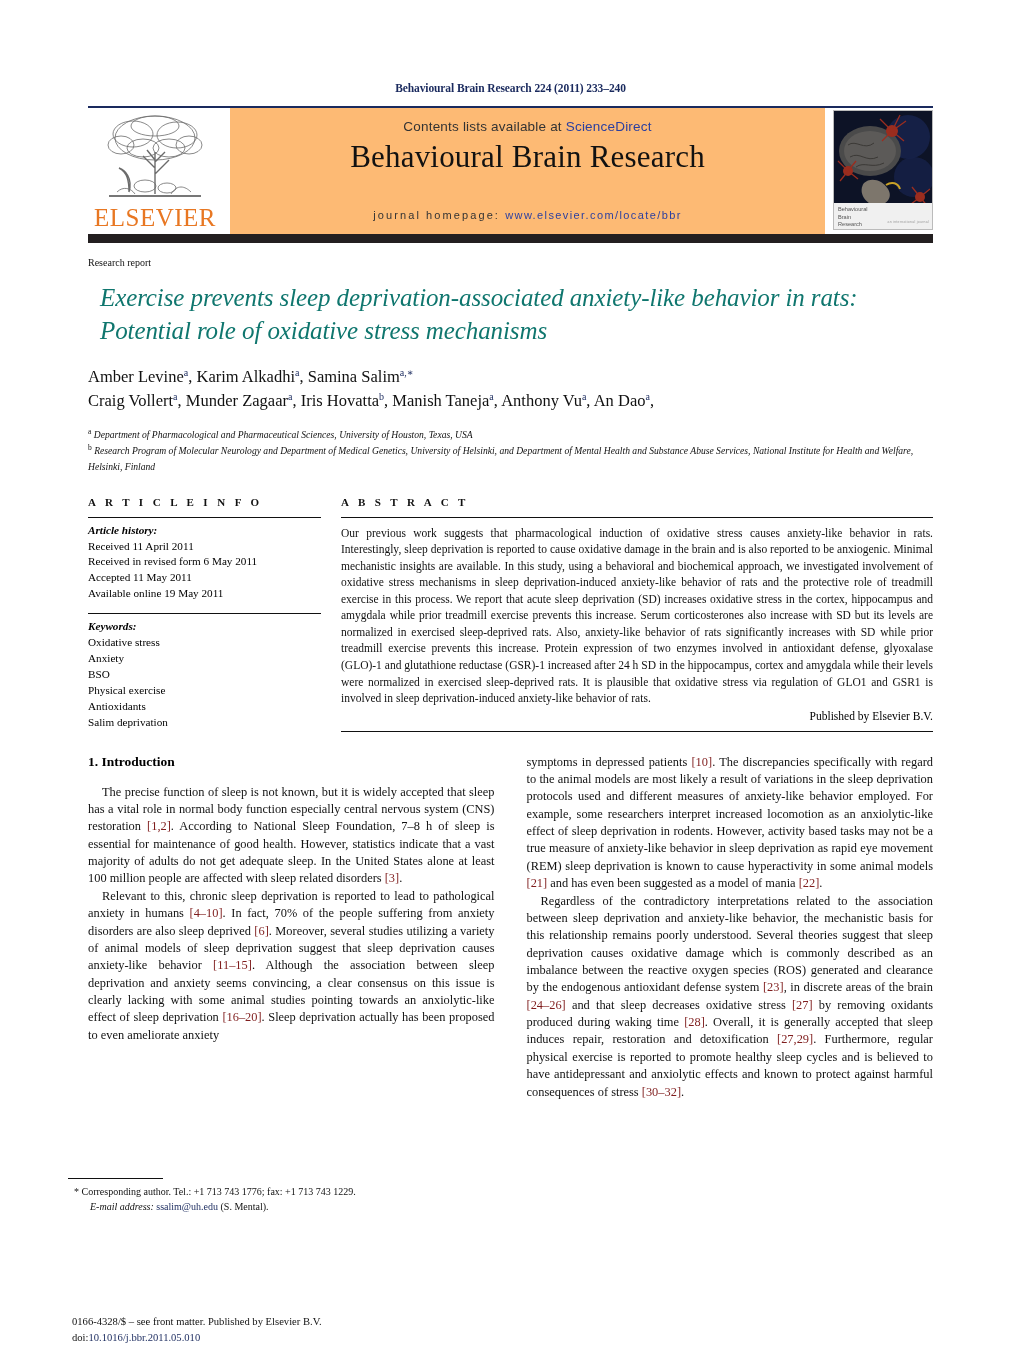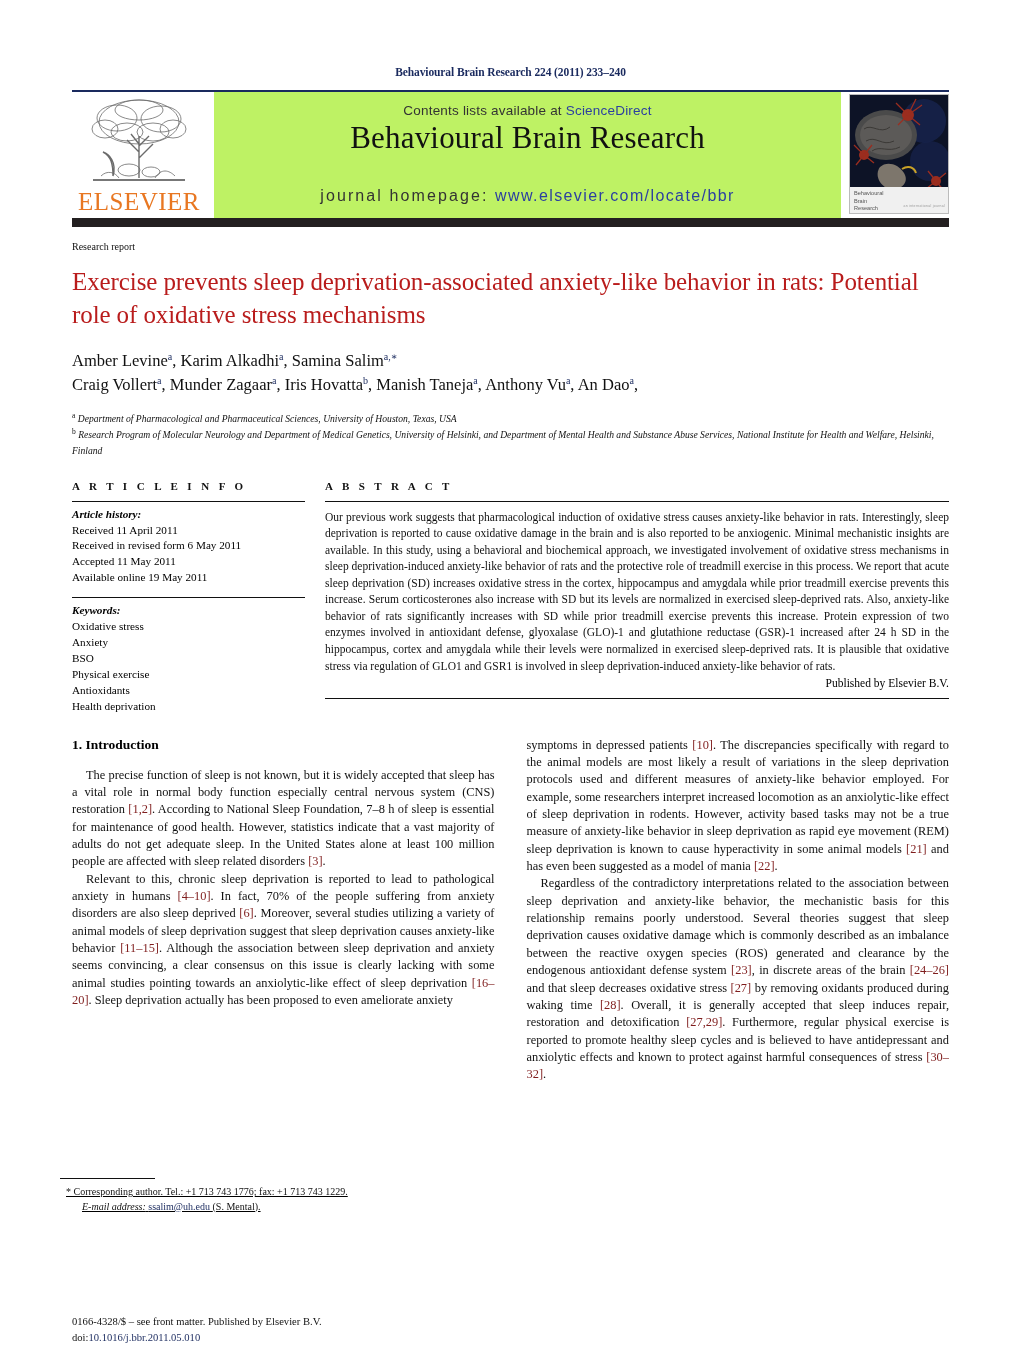--- a/index.html
+++ b/index.html
@@ -7,21 +7,21 @@
     margin: 0; padding: 0;
     background: #ffffff;
   }
   body {
     width: 1021px; height: 1351px;
     font-family: "Liberation Serif", "DejaVu Serif", serif;
     color: #000;
     position: relative;
     overflow: hidden;
   }
-  .page { position: relative; width: 1021px; height: 1351px; padding: 0; }
+  .page { position: relative; width: 1021px; height: 1351px; padding: 16px; }
 
   
   .running-head {
     text-align: center;
     font-size: 11.5px;
     font-weight: bold;
     color: #1a2a5e;
     padding-top: 66px;
     letter-spacing: -0.1px;
   }
@@ -47,21 +47,21 @@
   .elsevier-word {
     font-family: "Liberation Serif", serif;
     color: #E87722;
     font-size: 25px;
     letter-spacing: 0.5px;
     line-height: 1;
     margin-top: 1px;
   }
   .banner {
     flex: 1 1 auto;
-    background: #bef264;
+    background: #fdba74;
     display: flex;
     flex-direction: column;
     align-items: center;
     justify-content: space-between;
     padding: 11px 0 13px 0;
     margin-left: 8px;
     margin-right: 8px;
   }
   .banner-top {
     font-family: "Liberation Sans", sans-serif;
@@ -71,21 +71,21 @@
   }
   .banner-top .sd { color: #2b3fa0; }
   .journal-title {
     font-family: "Liberation Serif", serif;
     font-size: 31px;
     color: #111;
     letter-spacing: 0.2px;
   }
   .banner-bottom {
     font-family: "Liberation Sans", sans-serif;
-    font-size: 16px;
+    font-size: 11px;
     color: #333;
     letter-spacing: 2.1px;
     margin-top: 29px;
   }
   .banner-bottom .url { color: #2b3fa0; letter-spacing: 1.4px; }
   .cover-cell {
     width: 100px; flex: 0 0 100px;
     display: flex; align-items: stretch;
   }
   .cover {
@@ -116,23 +116,24 @@
     height: 9px;
     background: #231f20;
   }
 
   
   .titleblock { margin: 0 72px; padding-top: 14px; }
   .article-type {
     font-size: 10px; color: #111; margin-bottom: 14px;
   }
   .paper-title {
-    font-size: 25px; line-height: 1.30; color: #b91c1c;
-    margin: 0 0 18px 0; font-weight: normal;
+    font-size: 25px; line-height: 1.30; color: #0f766e;
+    margin: 0 0 18px 12px; font-weight: normal;
     letter-spacing: -0.1px;
+    font-style: italic;
   }
   .authors {
     font-size: 16.5px; line-height: 1.48; color: #111;
     margin-bottom: 12px;
   }
   .authors sup { font-size: 10px; color: #1a2a5e; vertical-align: super; }
   .affils {
     font-size: 9.6px; line-height: 1.58; font-style: italic; color: #111;
   }
   .affils sup { font-style: normal; font-size: 7.5px; vertical-align: super; }
@@ -176,21 +177,21 @@
   .bodytext {
     font-size: 12.4px; line-height: 1.40; text-align: justify;
     color: #111; margin: 0;
   }
   .bodytext + .bodytext { text-indent: 14px; }
   .ref { color: #7f1d1d; }
   .first-indent { text-indent: 14px; }
 
   
   .footnote-wrap {
-    position: absolute; left: 60px; top: 1178px; width: 413px; text-decoration: underline;
+    position: absolute; left: 68px; top: 1178px; width: 413px;
   }
   .fn-rule { width: 95px; border-top: 1.6px solid #111; margin-bottom: 6px; }
   .fn-text { font-size: 10px; line-height: 1.45; color: #111; }
   .fn-text .ind { display:block; padding-left: 14px; text-indent: -8px;}
   .fn-text .ind2 { display:block; padding-left: 22px; }
   .fn-text .em { font-style: italic; }
   .fn-text a, .mail { color: #1a2a5e; }
   .imprint {
     position: absolute; left: 72px; top: 1266px; width: 420px;
     font-size: 10.6px; line-height: 1.5; color: #111; margin-top: 48px;
@@ -302,21 +303,21 @@
         <div>Available online 19 May 2011</div>
       </div>
       <div class="rule-thick gap-rule"></div>
       <div class="info-group2">
         <div class="lbl" style="font-style:italic;font-weight:bold;">Keywords:</div>
         <div>Oxidative stress</div>
         <div>Anxiety</div>
         <div>BSO</div>
         <div>Physical exercise</div>
         <div>Antioxidants</div>
-        <div>Health deprivation</div>
+        <div>Salim deprivation</div>
       </div>
     </div>
 
     <div class="col-abs">
       <div class="sec-head">A B S T R A C T</div>
       <div class="rule-thick"></div>
       <div class="abstract-body">Our previous work suggests that pharmacological induction of oxidative stress causes anxiety-like behavior in rats. Interestingly, sleep deprivation is reported to cause oxidative damage in the brain and is also reported to be anxiogenic. Minimal mechanistic insights are available. In this study, using a behavioral and biochemical approach, we investigated involvement of oxidative stress mechanisms in sleep deprivation-induced anxiety-like behavior of rats and the protective role of treadmill exercise in this process. We report that acute sleep deprivation (SD) increases oxidative stress in the cortex, hippocampus and amygdala while prior treadmill exercise prevents this increase. Serum corticosterones also increase with SD but its levels are normalized in exercised sleep-deprived rats. Also, anxiety-like behavior of rats significantly increases with SD while prior treadmill exercise prevents this increase. Protein expression of two enzymes involved in antioxidant defense, glyoxalase (GLO)-1 and glutathione reductase (GSR)-1 increased after 24 h SD in the hippocampus, cortex and amygdala while their levels were normalized in exercised sleep-deprived rats. It is plausible that oxidative stress via regulation of GLO1 and GSR1 is involved in sleep deprivation-induced anxiety-like behavior of rats.</div>
       <div class="pub-line">Published by Elsevier B.V.</div>
       <div class="abs-bottom-rule"></div>
     </div>

